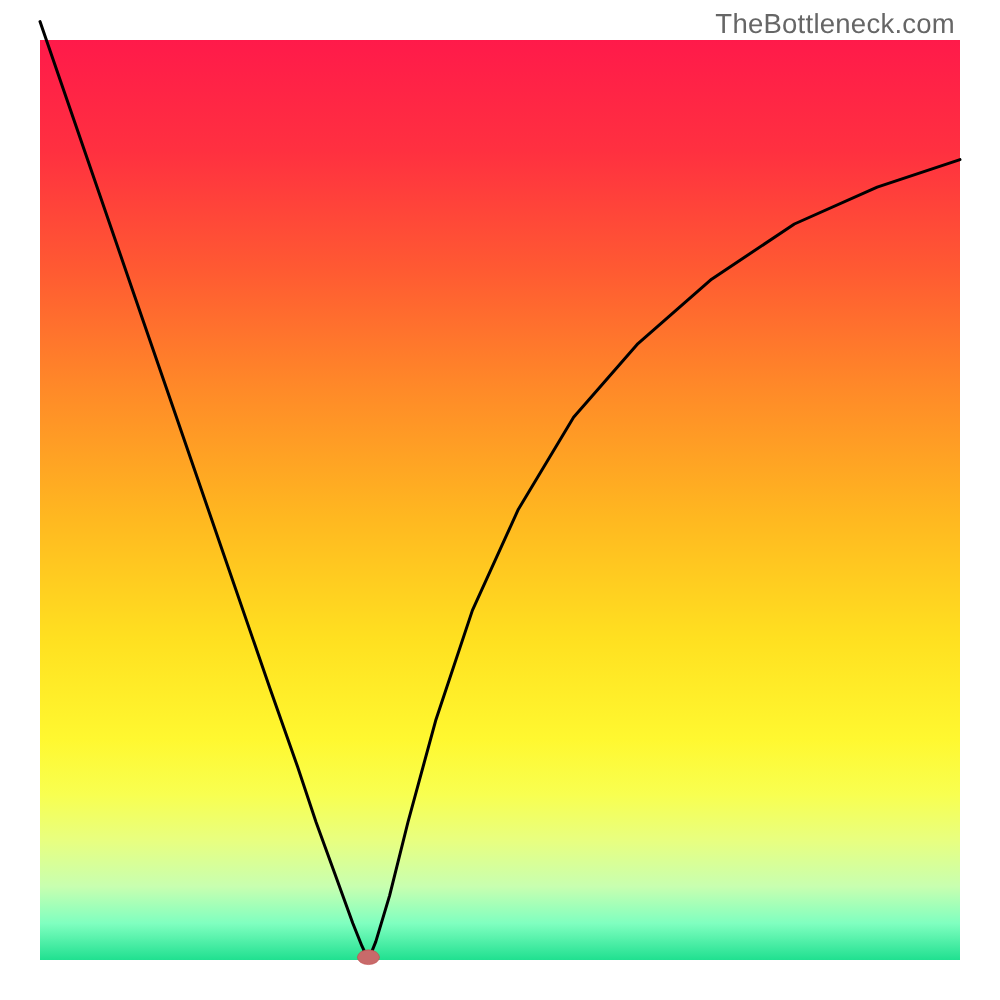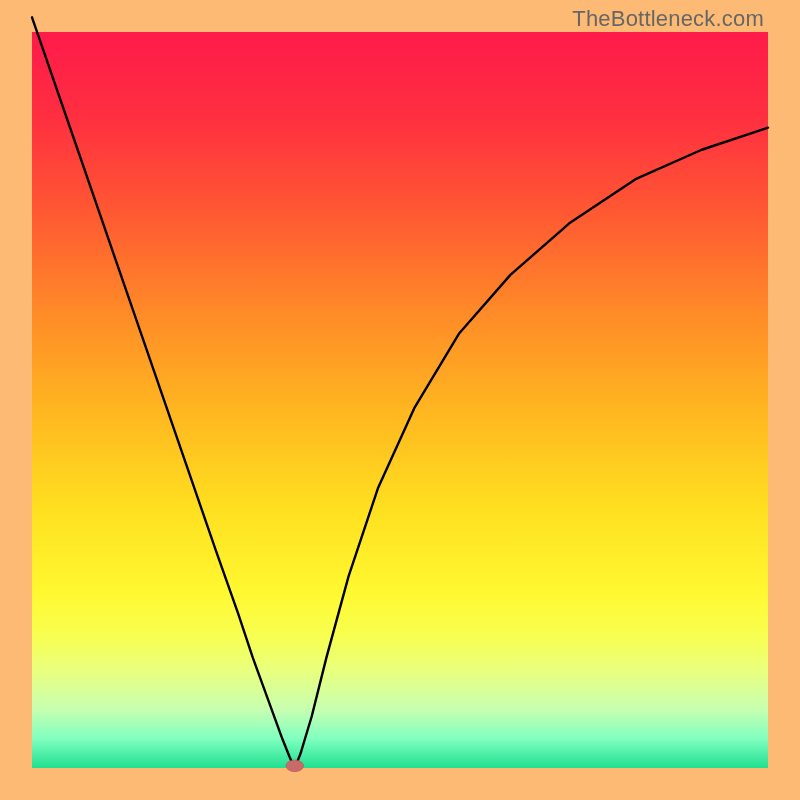--- a/index.html
+++ b/index.html
@@ -8,21 +8,21 @@
     width: 800px;
     height: 800px;
     background: #000;
     overflow: hidden;
     font-family: Arial, Helvetica, sans-serif;
   }
   .frame {
     position: relative;
     width: 800px;
     height: 800px;
-    background: #fdba74;
+    background: #ffffff;
   }
   .plot-area {
     position: absolute;
     left: 32px;
     top: 32px;
     width: 736px;
     height: 736px;
     
   }
   .watermark {

